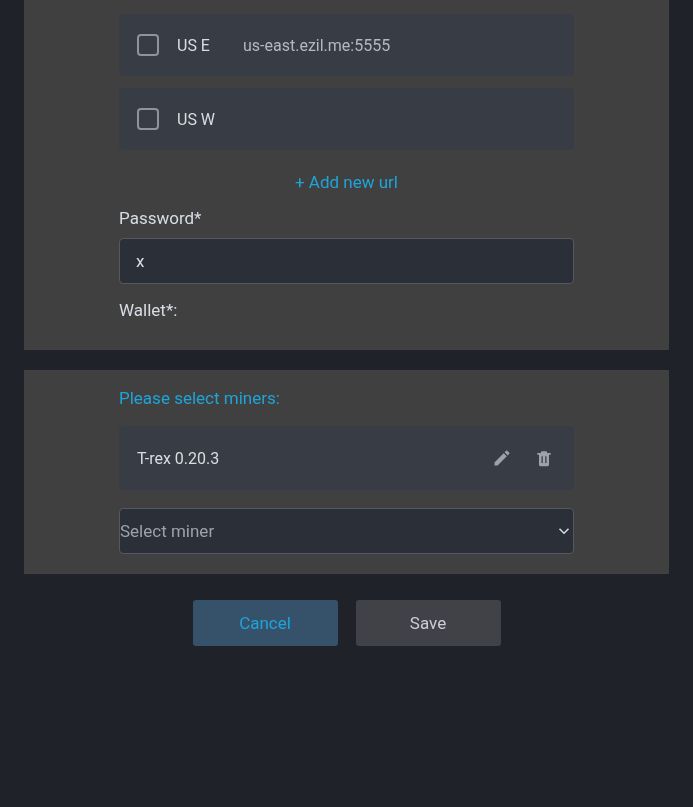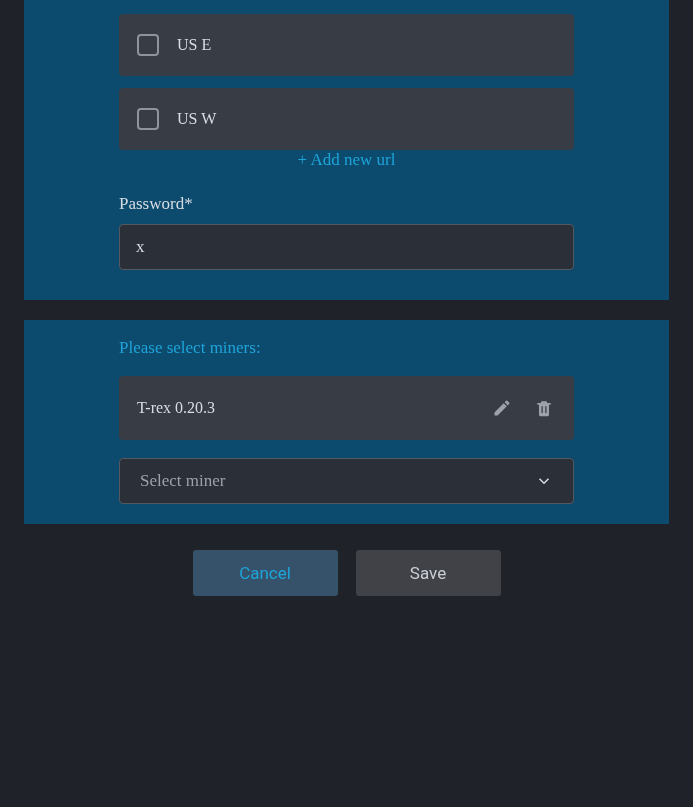--- a/index.html
+++ b/index.html
@@ -10,24 +10,23 @@
   body {
     width: 693px;
     height: 807px;
     background: #1f2229;
     font-family: -apple-system, BlinkMacSystemFont, "Segoe UI", Roboto, Arial, sans-serif;
     color: #d8dde3;
     font-size: 16px;
     overflow: hidden;
   }
   .panel {
-    background: #0c4a6e;
+    background: #404040;
     margin: 0 24px;
     padding: 0 95px 30px 95px;
-    font-family: Liberation Serif, serif;
   }
   .panel.top {
     padding-top: 2px;
   }
   .panel.bottom {
     margin-top: 20px;
     padding-top: 18px;
     padding-bottom: 20px;
   }
   .url-card {
@@ -69,31 +68,32 @@
   .region {
     color: #d8dde3;
     min-width: 48px;
   }
   .url-text {
     color: #b3b9c2;
   }
   .add-url {
     color: #1ea4d9;
     text-align: center;
+    margin-top: 22px;
     cursor: pointer;
     font-size: 17px;
   }
   .section-label {
     color: #1ea4d9;
     margin-top: 18px;
     font-size: 17px;
   }
   .field-label {
     color: #d8dde3;
-    margin-top: 24px;
+    margin-top: 16px;
     font-size: 17px;
   }
   .text-input {
     width: 100%;
     margin-top: 10px;
     background: #2b2f37;
     border: 1px solid #55595f;
     border-radius: 4px;
     padding: 12px 16px;
     color: #d8dde3;
@@ -127,21 +127,21 @@
   }
   .select-wrap {
     position: relative;
     margin-top: 18px;
   }
   .select-box {
     width: 100%;
     background: #2b2f37;
     border: 1px solid #55595f;
     border-radius: 4px;
-    padding: 12px 20px;
+    padding: 12px 0;
     color: #9da2aa;
     font-size: 17px;
     cursor: pointer;
     display: flex;
     align-items: center;
     justify-content: space-between;
   }
   .select-box svg {
     stroke: #d8dde3;
     fill: none;
@@ -175,36 +175,38 @@
 </head>
 <body>
 
 <div class="panel top">
 
   <div class="url-card">
     <span class="checkbox">
       
     </span>
     <span class="region">US E</span>
+    <span class="url-text">us-east.ezil.me:5555</span>
   </div>
 
   <div class="url-card">
     <span class="checkbox">
       
     </span>
     <span class="region">US W</span>
   </div>
 
 
   <div class="add-url">+ Add new url</div>
 
 
   <div class="field-label">Password*</div>
   <input class="text-input" type="text" value="x" style="">
 
+  <div class="field-label">Wallet*:</div>
 
 </div>
 
 <div class="panel bottom">
 
   <div class="section-label" style="margin-top:0;">Please select miners:</div>
 
   <div class="miner-card">
     <span class="miner-name">T-rex 0.20.3</span>
     <span class="icon-btn">

